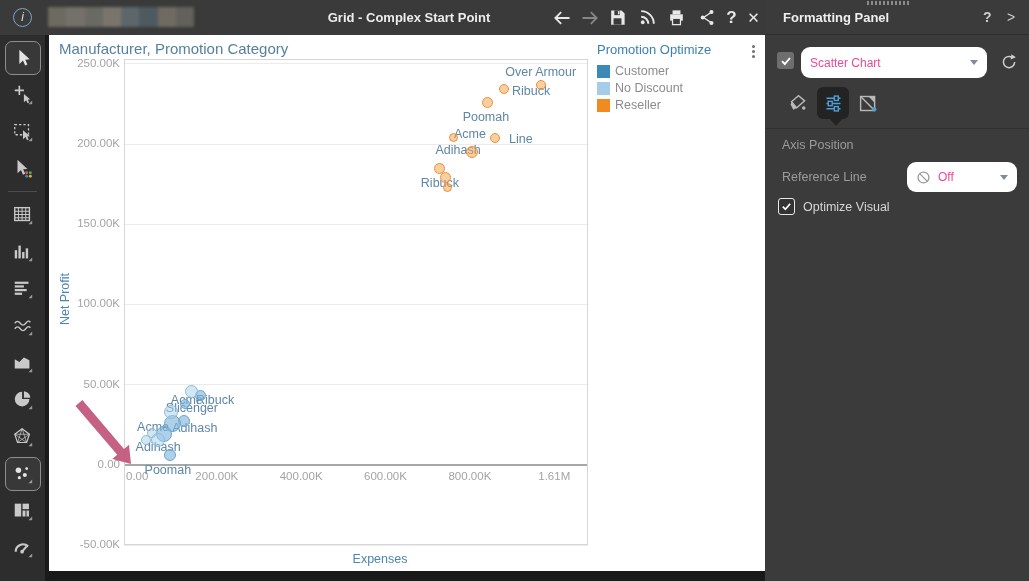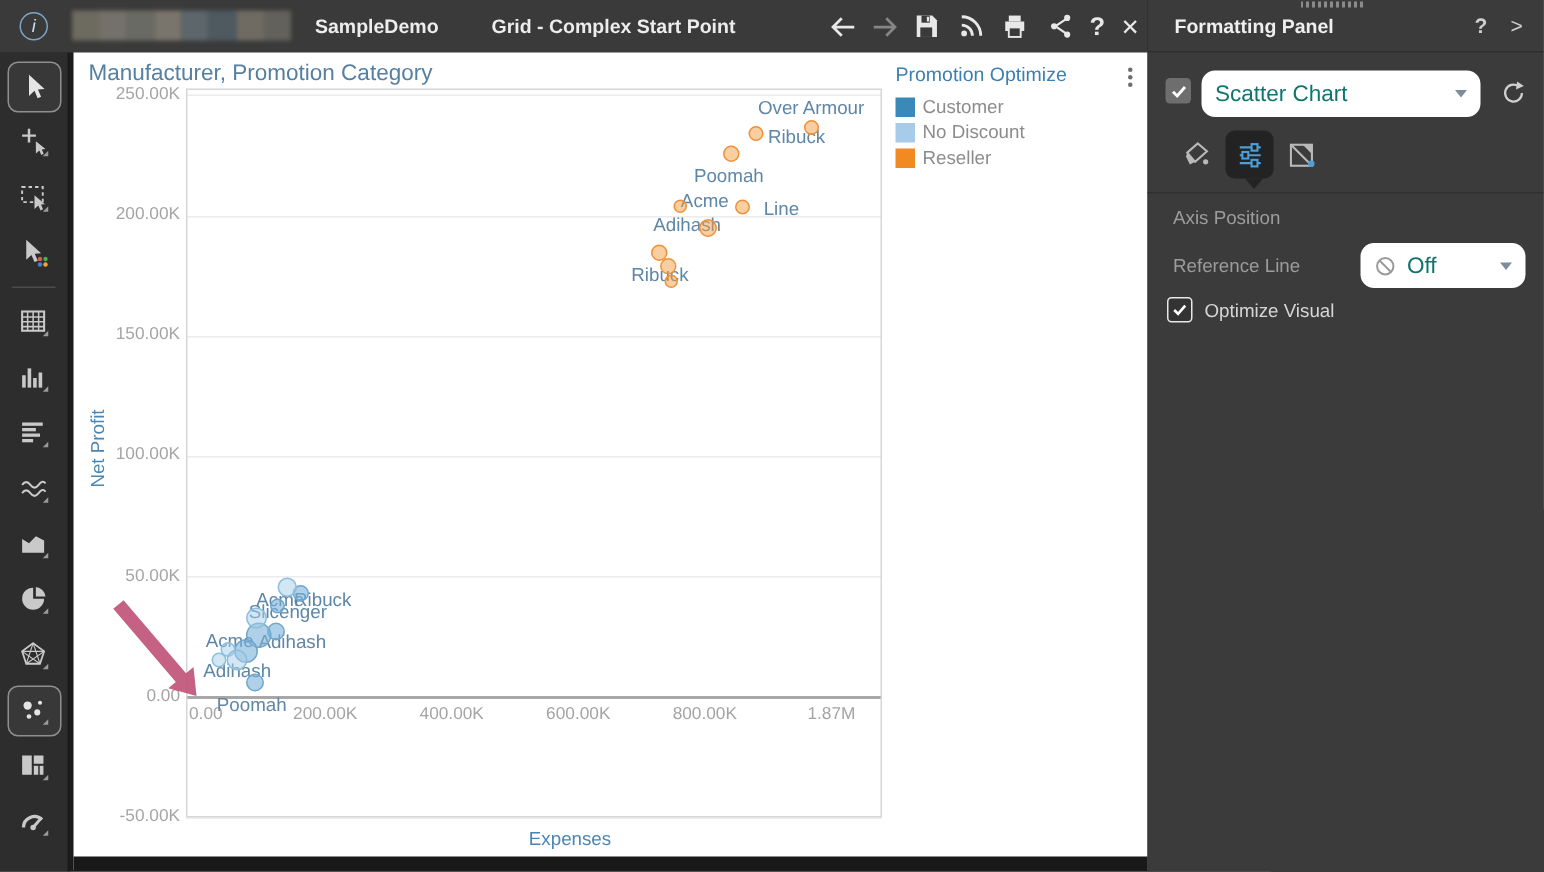--- a/index.html
+++ b/index.html
@@ -60,21 +60,21 @@
   .fp-header { position:relative; height:35px; border-bottom:1px solid #2e2e2e; }
   .fp-title { position:absolute; left:18px; top:0; line-height:35px; color:#efefef; font-size:13px; font-weight:600; }
   .fp-help { position:absolute; left:218px; top:0; line-height:35px; color:#cfcfcf; font-size:14px; font-weight:600; }
   .fp-collapse { position:absolute; left:242px; top:0; line-height:35px; color:#cfcfcf; font-size:14px; }
   .fp-handle { position:absolute; left:102px; top:1px; width:42px; height:4px;
                background-image:repeating-linear-gradient(90deg,#8a8a8a 0 2px,transparent 2px 4px); }
   .fp-body { position:relative; height:545px; }
   .cbx { position:absolute; border-radius:3px; display:flex; align-items:center; justify-content:center; }
   .cbx svg { display:block; }
   .sel-box { position:absolute; background:#ffffff; border-radius:9px; display:flex; align-items:center; padding:0 9px; gap:7px; }
-  .sel-box .txt { flex:1; font-size:15px; color:#0f766e; white-space:nowrap; overflow:hidden; }
+  .sel-box .txt { flex:1; font-size:12px; color:#ec4899; white-space:nowrap; overflow:hidden; }
   .caret { width:0; height:0; border-left:4.5px solid transparent; border-right:4.5px solid transparent; border-top:5px solid #7e8c9a; }
   .fp-label { position:absolute; left:17px; height:30px; line-height:30px; font-size:12.5px; color:#9c9c9c; }
   .fp-tab { position:absolute; top:52px; width:32px; height:32px; border-radius:6px; display:flex; align-items:center; justify-content:center; }
   .fp-tab.sel { background:#232323; }
   .notch { position:absolute; top:84px; width:0; height:0; border-left:6px solid transparent; border-right:6px solid transparent; border-top:7px solid #232323; }
   .fp-sep { position:absolute; left:0; top:93px; width:264px; height:1px; background:#303030; }
   .reset-btn { position:absolute; left:232px; top:15px; width:24px; height:24px; display:flex; align-items:center; justify-content:center; }
   .opt-label { position:absolute; left:38px; top:164px; font-size:12.5px; color:#d6d6d6; line-height:17px; }
 </style>
 </head>
@@ -87,21 +87,20 @@
     <div class="redacted">
       <span style="background:#6d6a60"></span>
         <span style="background:#74706a"></span>
       <span style="background:#6a6a64"></span>
         <span style="background:#7a756c"></span>
       <span style="background:#5d666b"></span>
         <span style="background:#4e5a60"></span>
       <span style="background:#6f6b62"></span>
         <span style="background:#63615c"></span>
     </div>
-    <div class="tb-text doc-title">SampleDemo</div>
     <div class="tb-text dash-title">Grid - Complex Start Point</div>
 
     <div class="tb-ico" style="left:549px">
       <svg width="20" height="20" viewBox="0 0 24 24">
           <path d="M21 12 H5 M11 5 L4 12 L11 19" stroke="#e8e8e8" stroke-width="2.2" fill="none"></path>
         </svg>
     </div>
     <div class="tb-ico disabled" style="left:577px">
       <svg width="20" height="20" viewBox="0 0 24 24">
           <path d="M3 12 H19 M13 5 L20 12 L13 19" stroke="#868686" stroke-width="2.2" fill="none"></path>
@@ -265,21 +264,21 @@
         <div class="ytick" style="left: 13px; top: 183.208px;">150.00K</div>
         <div class="gridline" style="left: 75px; width: 464px; top: 109.51px;"></div>
         <div class="ytick" style="left: 13px; top: 103.01px;">200.00K</div>
         <div class="gridline" style="left: 75px; width: 464px; top: 29.3119px;"></div>
         <div class="ytick" style="left: 13px; top: 22.8119px;">250.00K</div>
         <div class="xtick" style="top: 435.802px; left: 77px; text-align: left;">0.00</div>
         <div class="xtick" style="top: 435.802px; left: 136.8px;">200.00K</div>
         <div class="xtick" style="top: 435.802px; left: 221.164px;">400.00K</div>
         <div class="xtick" style="top: 435.802px; left: 305.527px;">600.00K</div>
         <div class="xtick" style="top: 435.802px; left: 389.891px;">800.00K</div>
-        <div class="xtick" style="top: 435.802px; left: 474.255px;">1.87M</div>
+        <div class="xtick" style="top: 435.802px; left: 474.255px;">1.61M</div>
         <div class="point-label" style="left: 491.756px; top: 37.8317px;">Over Armour</div>
         <div class="point-label" style="left: 482.055px; top: 57.0792px;">Ribuck</div>
         <div class="point-label" style="left: 436.92px; top: 82.7426px;">Poomah</div>
         <div class="point-label" style="left: 420.891px; top: 100.386px;">Acme</div>
         <div class="point-label" style="left: 471.931px; top: 105.198px;">Line</div>
         <div class="point-label" style="left: 409.08px; top: 116.426px;">Adihash</div>
         <div class="point-label" style="left: 390.942px; top: 148.505px;">Ribuck</div>
         <div class="point-label" style="left: 142.913px; top: 344.188px; margin-top: 30px;">Slicenger</div>
         <div class="point-label" style="left: 137.851px; top: 365.842px;">Acme</div>
         <div class="point-label" style="left: 166.113px; top: 365.842px;">Ribuck</div>

